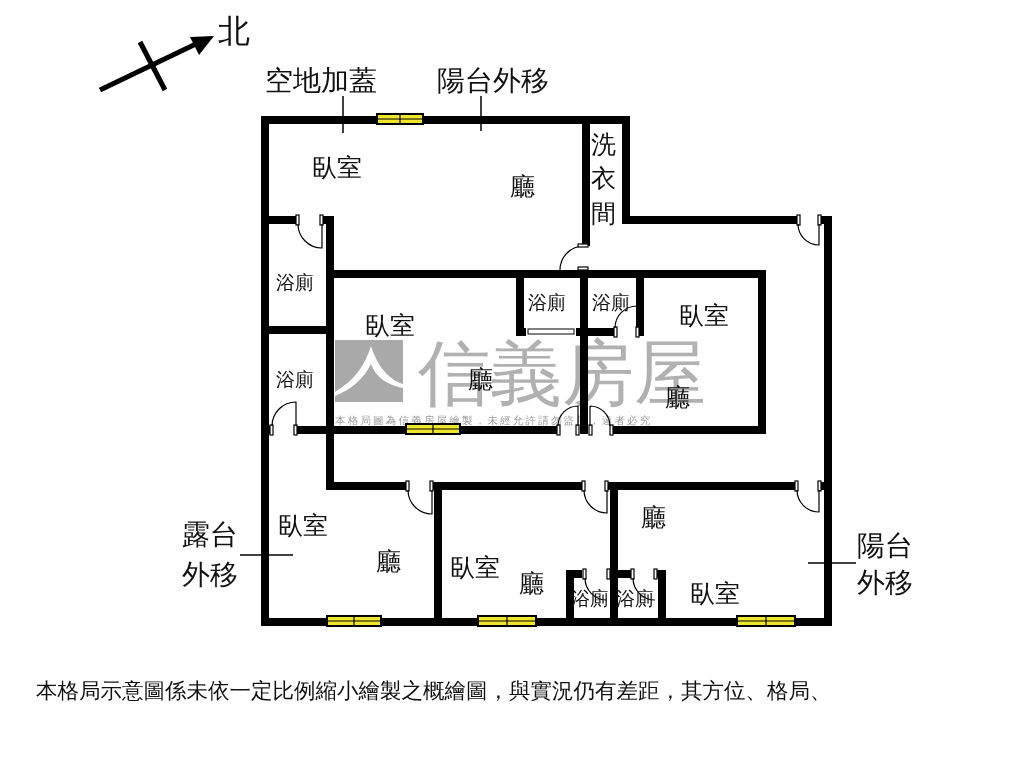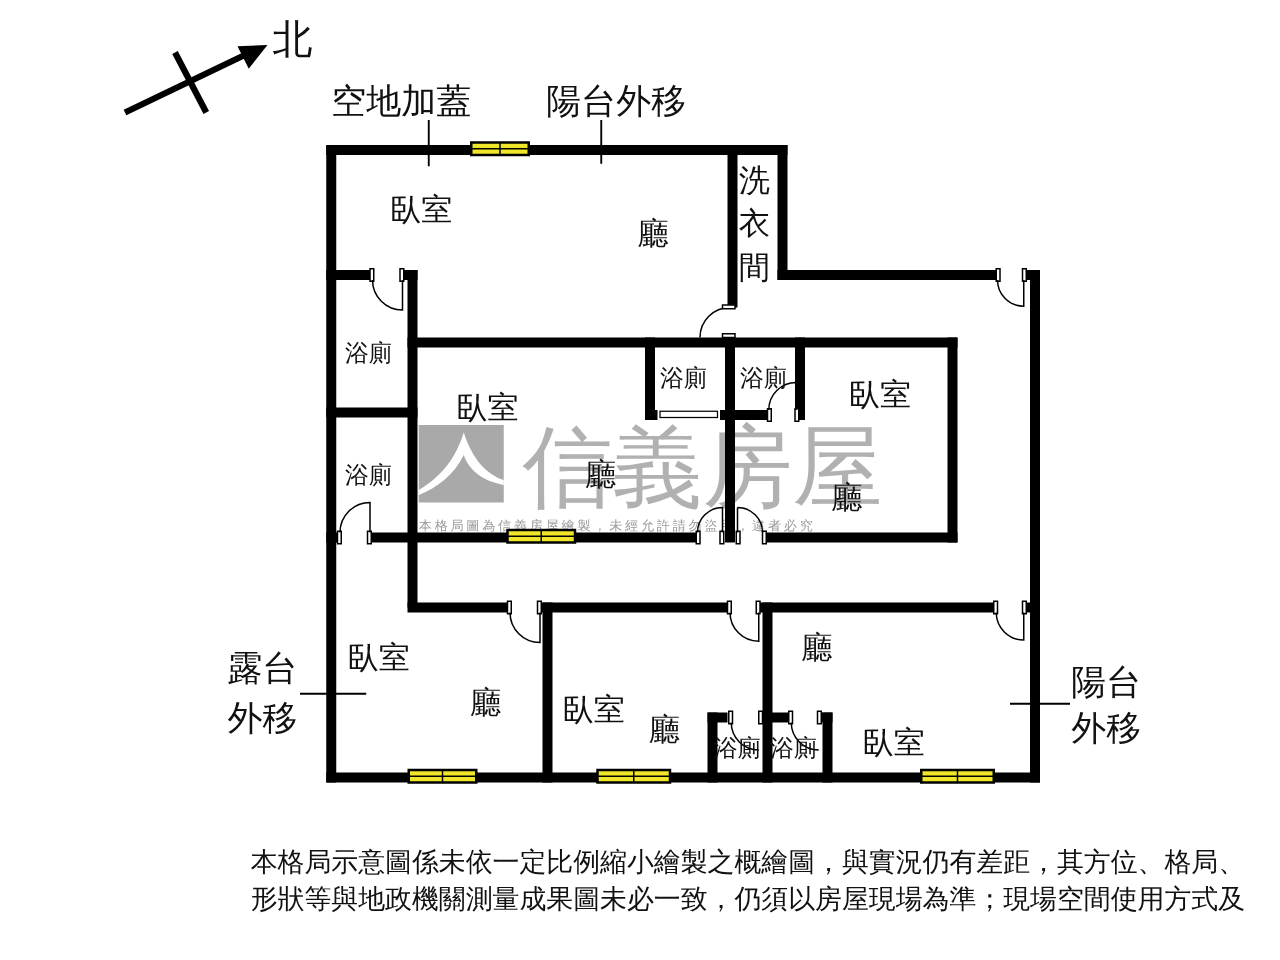--- a/index.html
+++ b/index.html
@@ -13,21 +13,21 @@
   .door-jamb { fill: #fff; stroke: #000; stroke-width: 1.2; }
   .leader { stroke: #000; stroke-width: 1.5; }
   .room-label { font-family: "DejaVu Sans", "Liberation Sans", sans-serif; font-size: 25px; fill: #111; }
   .room-label-sm { font-family: "DejaVu Sans", "Liberation Sans", sans-serif; font-size: 19px; fill: #111; }
   .annot { font-family: "DejaVu Sans", "Liberation Sans", sans-serif; font-size: 28px; fill: #111; }
   .north { font-family: "DejaVu Sans", "Liberation Sans", sans-serif; font-size: 32px; fill: #111; }
   .wm-big { font-family: "DejaVu Sans", "Liberation Sans", sans-serif; font-size: 72px; fill: #a9a9a9; opacity: 0.9; }
   .wm-small { font-family: "DejaVu Sans", "Liberation Sans", sans-serif; font-size: 10.5px; fill: #9a9a9a; letter-spacing: 2.2px; }
   #disclaimer { position: absolute; left: 36px; top: 676px; width: 960px;
                 font-family: "DejaVu Sans", "Liberation Sans", sans-serif; font-size: 21.5px; line-height: 29px; color: #111; }
-  #disclaimer div { white-space: nowrap; text-align: right; }
+  #disclaimer div { white-space: nowrap; }
 </style>
 </head>
 <body>
 
 <svg id="plan" viewBox="0 0 1024 768" xmlns="http://www.w3.org/2000/svg">
 
   <g>
     <line x1="100" y1="90" x2="200" y2="42" stroke="#000" stroke-width="5"></line>
     <polygon points="214,36 190,37 199,55" fill="#000"></polygon>
     <line x1="140" y1="42" x2="165" y2="90" stroke="#000" stroke-width="5"></line>
@@ -231,14 +231,13 @@
   <text class="room-label" x="450" y="576">臥室</text>
   <text class="room-label" x="519" y="592">廳</text>
   <text class="room-label-sm" x="571" y="605">浴廁</text>
   <text class="room-label-sm" x="616" y="605">浴廁</text>
   <text class="room-label" x="641" y="526">廳</text>
   <text class="room-label" x="690" y="602">臥室</text>
 </svg>
 
 <div id="disclaimer">
   <div>本格局示意圖係未依一定比例縮小繪製之概繪圖，與實況仍有差距，其方位、格局、</div>
-  <div>形狀等與地政機關測量成果圖未必一致，仍須以房屋現場為準；現場空間使用方式及</div>
 </div>
 
 </body></html>

